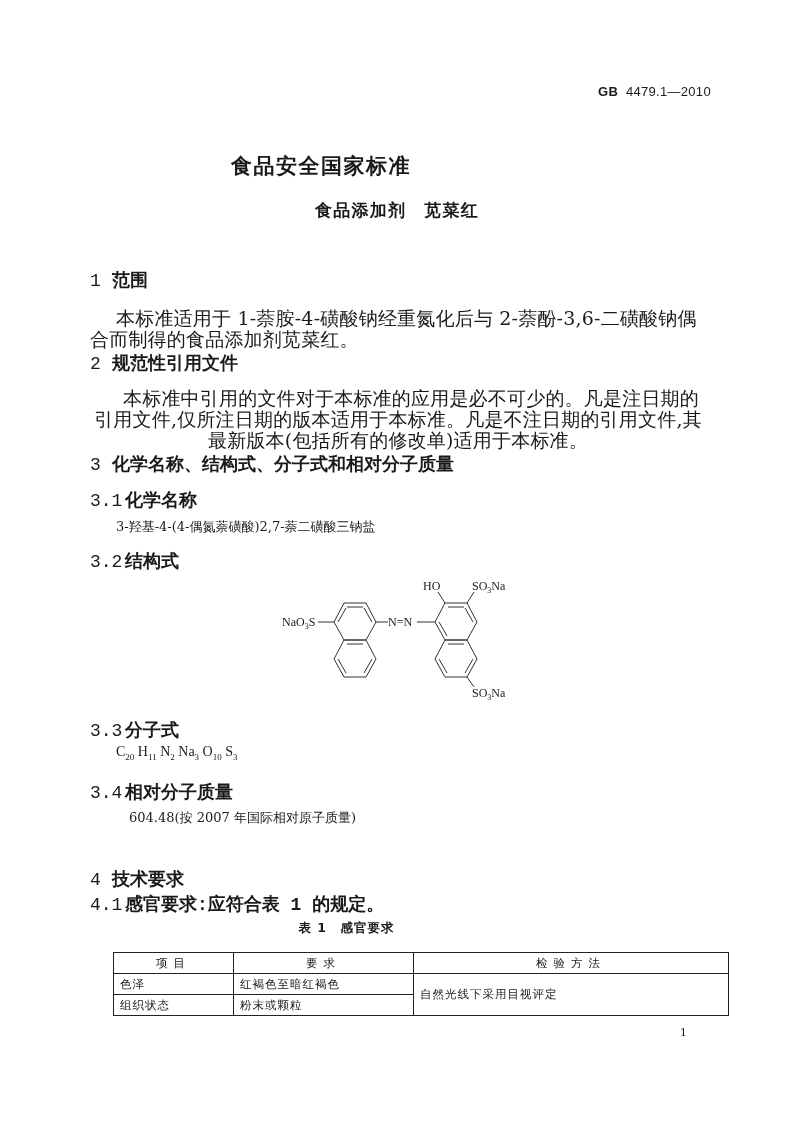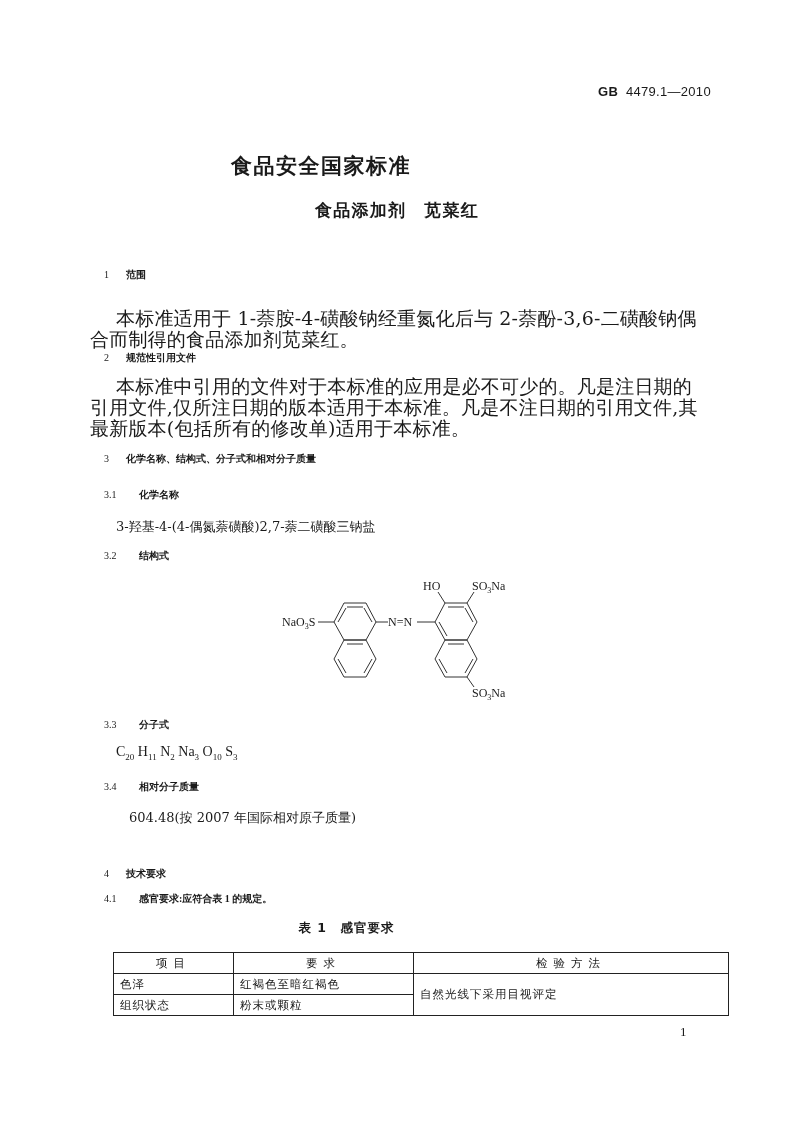--- a/index.html
+++ b/index.html
@@ -3,21 +3,21 @@
 <meta charset="utf-8">
 <style>
   html, body { margin: 0; padding: 0; background: #ffffff; }
   body { width: 794px; height: 1123px; position: relative; overflow: hidden;
          font-family: "DejaVu Serif", "Liberation Serif", serif; color: #1a1a1a; }
   .abs { position: absolute; white-space: nowrap; }
   .std-no { left: 598px; top: 84px; font-family: "Liberation Sans", sans-serif; font-size: 13px; font-weight: bold; letter-spacing: 0.3px; }
   .std-no .num { font-weight: normal; margin-top: 7px; }
   .title-main { left: 0; width: 642px; text-align: center; top: 152px; font-family: "DejaVu Sans", sans-serif; font-size: 21px; font-weight: bold; letter-spacing: 1.5px; }
   .title-sub { left: 0; width: 794px; text-align: center; top: 199px; font-family: "DejaVu Sans", sans-serif; font-size: 17px; font-weight: bold; letter-spacing: 1.2px; }
-  .h1 { left: 104px; font-family: Liberation Serif, serif; font-size: 10px; font-weight: bold; }
+  .h1 { left: 90px; font-family: Liberation Mono, monospace; font-size: 18px; font-weight: bold; }
   .h1 .n { display: inline-block; width: 22px; font-weight: normal; }
   .h2 .n { width: 35px; }
   .para { left: 90px; width: 616px; font-size: 19px; line-height: 21px; white-space: normal; text-indent: 26px; letter-spacing: 0.2px; }
   .indent { left: 116px; font-size: 13px; }
   .formula { left: 116px; top: 744px; font-family: "Liberation Serif", serif; font-size: 14px; }
   .formula sub { font-size: 9px; }
   .cap { left: 0; width: 693px; text-align: center; top: 920px; font-family: "DejaVu Sans", sans-serif; font-size: 12.5px; font-weight: bold; letter-spacing: 1px; }
   table.t1 { position: absolute; left: 89px; top: 952px; width: 616px; border-collapse: collapse; font-family: Liberation Mono, monospace; font-size: 11.5px; margin-left: 24px; }
   table.t1 td, table.t1 th { border: 1px solid #222; padding: 0 6px; height: 20px; font-weight: normal; }
   table.t1 th { text-align: center; letter-spacing: 6px; }
@@ -39,21 +39,21 @@
 <div class="abs title-sub">食品添加剂　苋菜红</div>
 
 <div class="abs h1" style="top:268px;">
   <span class="n">1</span><span>范围</span>
 </div>
 <div class="abs para" style="top:308px;">本标准适用于 1-萘胺-4-磺酸钠经重氮化后与 2-萘酚-3,6-二磺酸钠偶合而制得的食品添加剂苋菜红。</div>
 
 <div class="abs h1" style="top:351px;">
   <span class="n">2</span><span>规范性引用文件</span>
 </div>
-<div class="abs para" style="top:376px;">本标准中引用的文件对于本标准的应用是必不可少的。凡是注日期的引用文件,仅所注日期的版本适用于本标准。凡是不注日期的引用文件,其最新版本(包括所有的修改单)适用于本标准。</div>
+<div class="abs para" style="top:388px;text-align:center;">本标准中引用的文件对于本标准的应用是必不可少的。凡是注日期的引用文件,仅所注日期的版本适用于本标准。凡是不注日期的引用文件,其最新版本(包括所有的修改单)适用于本标准。</div>
 
 <div class="abs h1" style="top:452px;">
   <span class="n">3</span><span>化学名称、结构式、分子式和相对分子质量</span>
 </div>
 
 <div class="abs h1 h2" style="top:488px;">
   <span class="n">3.1</span><span>化学名称</span>
 </div>
 <div class="abs indent" style="top:518px;">3-羟基-4-(4-偶氮萘磺酸)2,7-萘二磺酸三钠盐</div>
 

